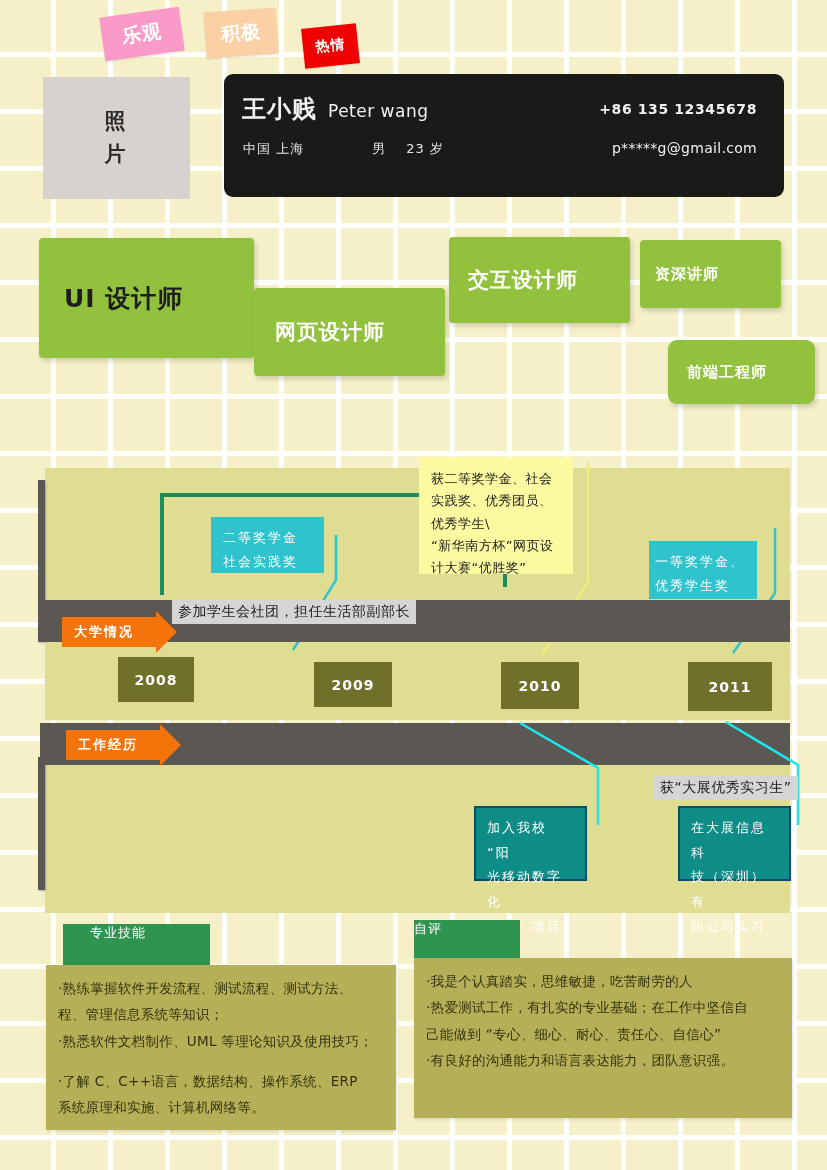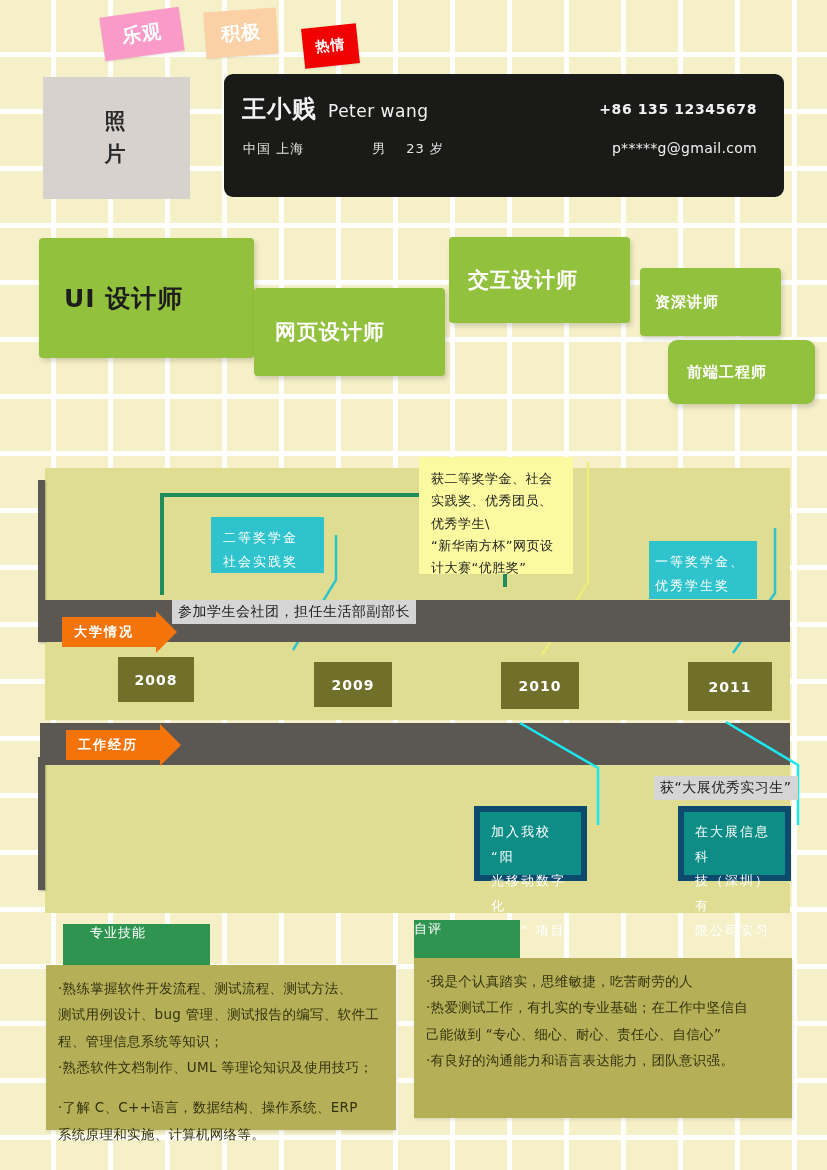--- a/index.html
+++ b/index.html
@@ -125,21 +125,21 @@
   .role-1 {
     left: 254px; top: 288px; width: 170px; height: 88px;
     font-size: 21px; padding-left: 21px; letter-spacing: 1px;
   }
   .role-2 {
     left: 449px; top: 237px; width: 162px; height: 86px;
     font-size: 21px; padding-left: 19px; letter-spacing: 1px;
   }
   .role-3 {
     left: 640px; top: 240px; width: 126px; height: 68px;
-    font-size: 15px; padding-left: 15px; letter-spacing: 1px; margin-top: 28px;
+    font-size: 15px; padding-left: 15px; letter-spacing: 1px;
   }
   .role-4 {
     left: 668px; top: 340px; width: 128px; height: 64px;
     font-size: 15px; padding-left: 19px; letter-spacing: 1px; border-radius: 9px;
   }
 
   
   .panel {
     position: absolute;
     background: #dedd92;
@@ -207,21 +207,21 @@
     color: #ffffff;
     font-size: 13px;
     line-height: 1.85;
     letter-spacing: 2px;
     padding: 9px 12px;
     box-sizing: border-box;
   }
   .teal-box {
     position: absolute;
     background: #0e8d86;
-    border: 6px solid #0c4a6e;
+    border: 2px solid #0c4a6e;
     color: #ffffff;
     font-size: 13px;
     line-height: 1.9;
     letter-spacing: 2px;
     padding: 8px 11px;
     box-sizing: border-box;
   }
   .yellow-note {
     position: absolute;
     background: #fbfaa0;
@@ -395,21 +395,20 @@
     <div>在大展信息科</div>
     <div>技（深圳）有</div>
     <div>限公司实习</div>
   </div>
 
   <div class="block-head head-skills">
     <span>专业技能</span>
   </div>
   <div class="block-body body-skills">
     <p>·熟练掌握软件开发流程、测试流程、测试方法、</p>
-    <p>测试用例设计、bug 管理、测试报告的编写、软件工</p>
     <p>程、管理信息系统等知识；</p>
     <p>·熟悉软件文档制作、UML 等理论知识及使用技巧；</p>
     <p class="spacer"></p>
     <p>·了解 C、C++语言，数据结构、操作系统、ERP</p>
     <p>系统原理和实施、计算机网络等。</p>
   </div>
 
   <div class="block-head head-self">
     <span>自评</span>
   </div>

